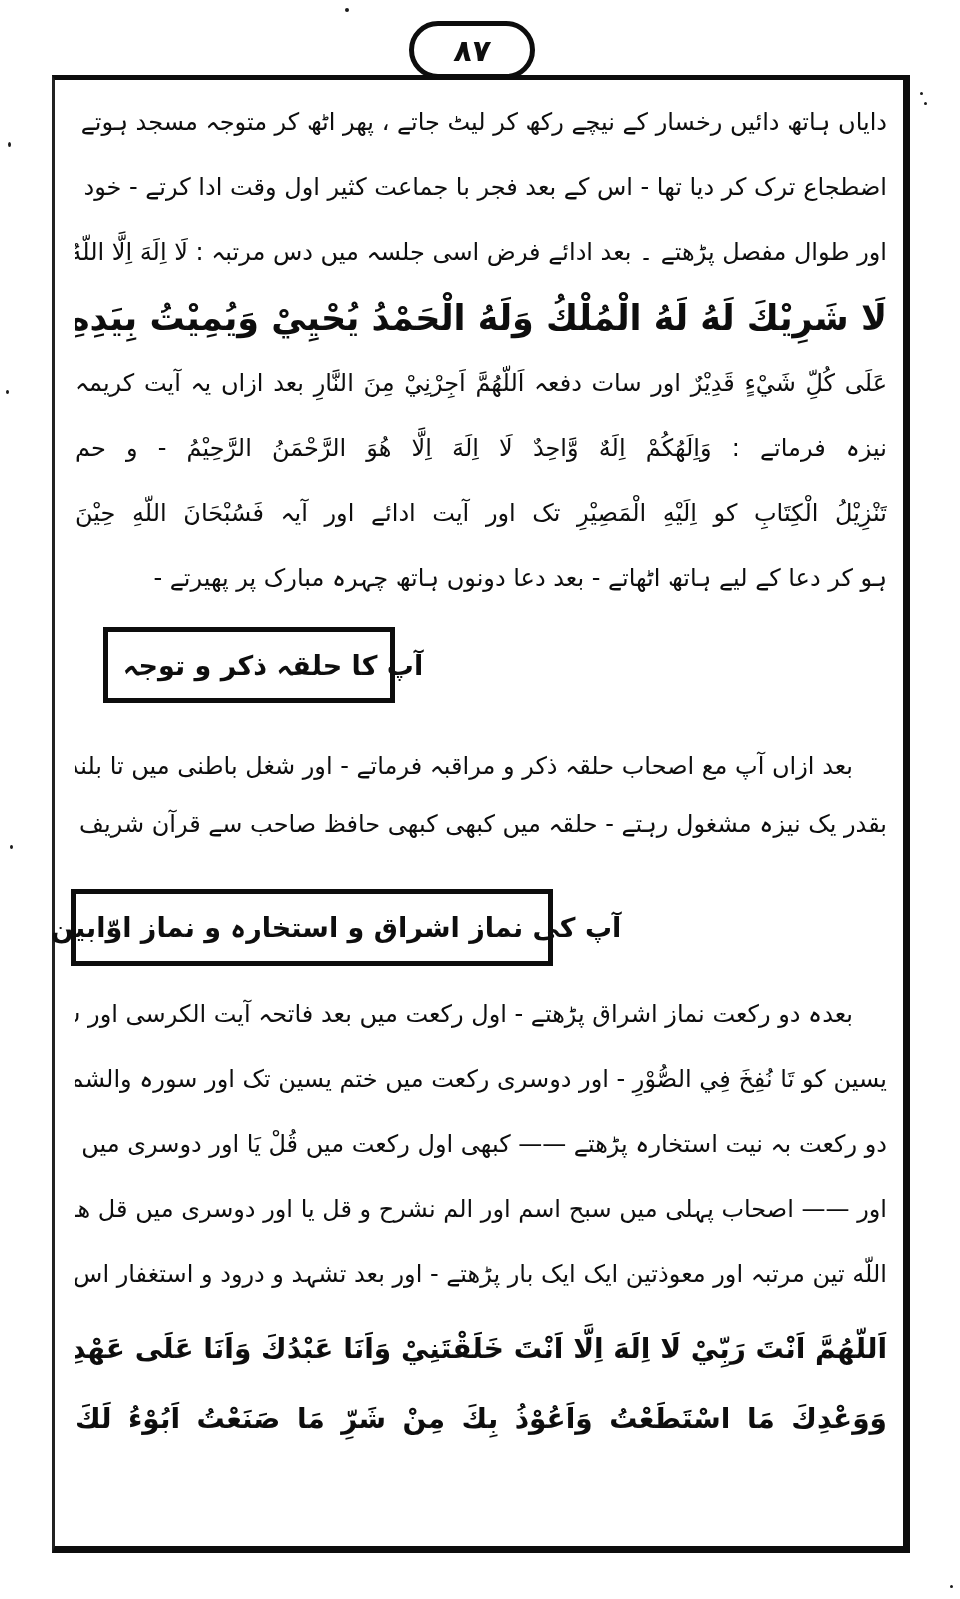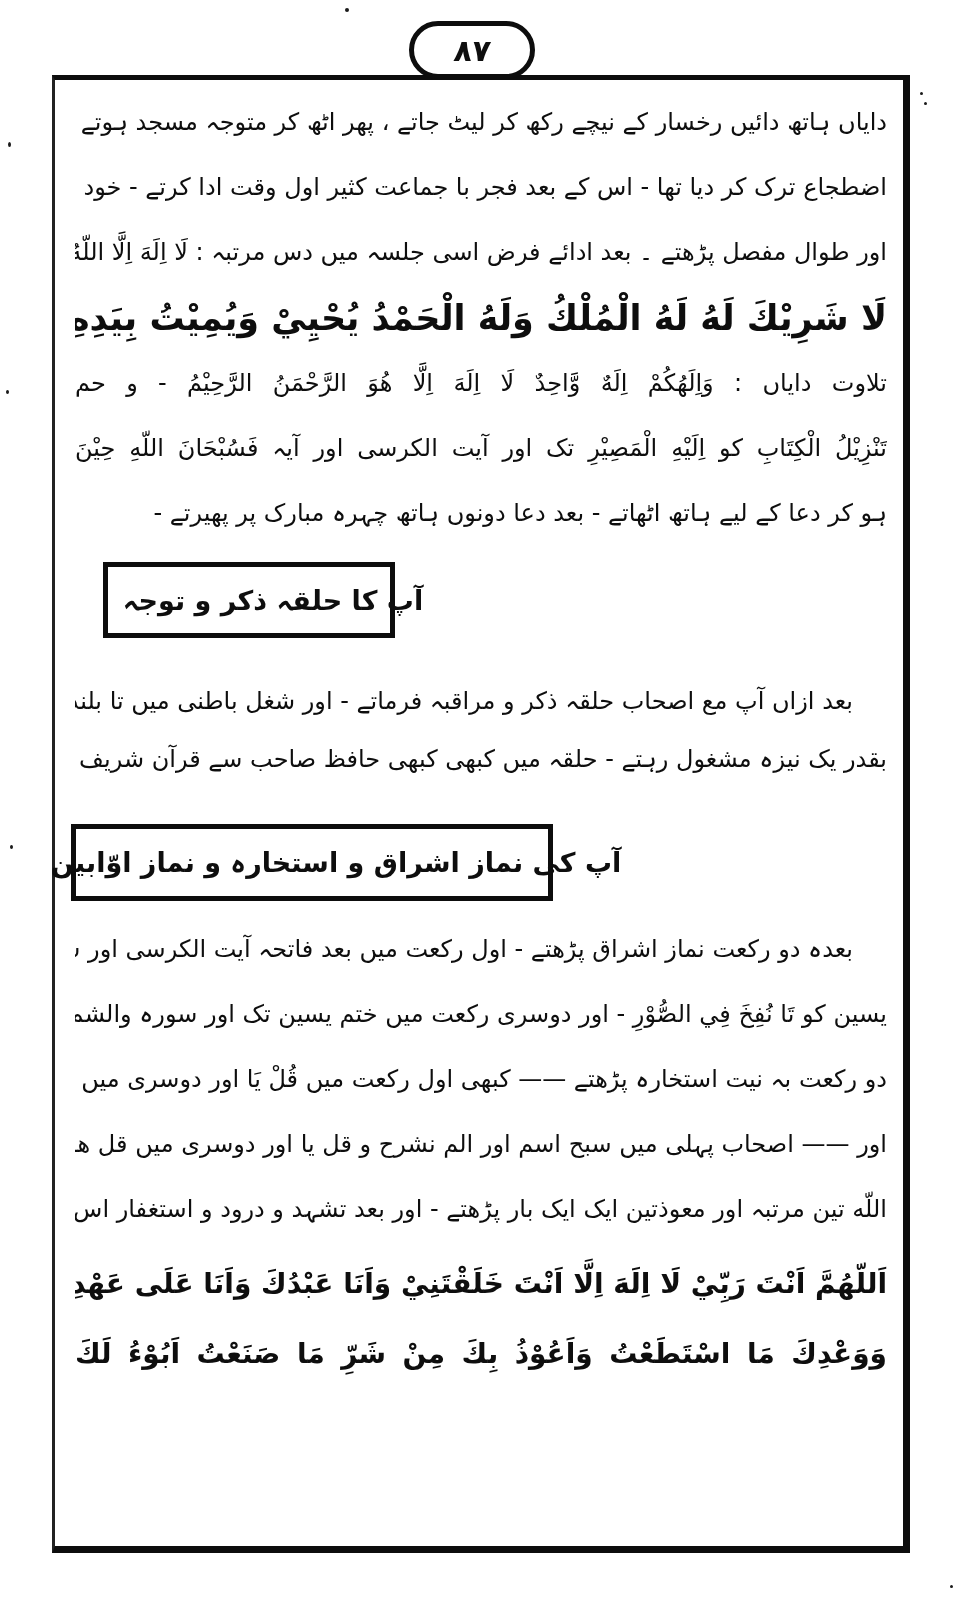--- a/index.html
+++ b/index.html
@@ -140,22 +140,23 @@
   </div>
 
   <div class="frame">
     <div class="textblock" lang="ur" dir="rtl">
 
       <div class="para1">
         <div class="line urdu">دایاں ہاتھ دائیں رخسار کے نیچے رکھ کر لیٹ جاتے ، پھر اٹھ کر متوجہ مسجد ہوتے - لیکن آخر میں یہ</div>
         <div class="line urdu">اضطجاع ترک کر دیا تھا - اس کے بعد فجر با جماعت کثیر اول وقت ادا کرتے - خود امامت فرماتے</div>
         <div class="line mixed">اور طوال مفصل پڑھتے ۔ بعد ادائے فرض اسی جلسہ میں دس مرتبہ : لَا اِلَهَ اِلَّا اللّهُ وَحْدَهُ</div>
         <div class="line arabic">لَا شَرِيْكَ لَهُ لَهُ الْمُلْكُ وَلَهُ الْحَمْدُ يُحْيِيْ وَيُمِيْتُ بِيَدِهِ الْخَيْرُ وَهُوَ</div>
-        <div class="line mixed">تلاوت دایاں : وَاِلَهُكُمْ اِلَهٌ وَّاحِدٌ لَا اِلَهَ اِلَّا هُوَ الرَّحْمَنُ الرَّحِيْمُ - و حم</div>
-        <div class="line mixed">تَنْزِيْلُ الْكِتَابِ کو اِلَيْهِ الْمَصِيْرِ تک اور آیت الکرسی اور آیہ فَسُبْحَانَ اللّهِ حِيْنَ</div>
+        <div class="line mixed">عَلَى كُلِّ شَيْءٍ قَدِيْرٌ اور سات دفعہ اَللّهُمَّ اَجِرْنِيْ مِنَ النَّارِ بعد ازاں یہ آیت کریمہ</div>
+        <div class="line mixed">نیزہ فرماتے : وَاِلَهُكُمْ اِلَهٌ وَّاحِدٌ لَا اِلَهَ اِلَّا هُوَ الرَّحْمَنُ الرَّحِيْمُ - و حم</div>
+        <div class="line mixed">تَنْزِيْلُ الْكِتَابِ کو اِلَيْهِ الْمَصِيْرِ تک اور آیت ادائے اور آیہ فَسُبْحَانَ اللّهِ حِيْنَ</div>
         <div class="line urdu lastline">ہو کر دعا کے لیے ہاتھ اٹھاتے - بعد دعا دونوں ہاتھ چہرہ مبارک پر پھیرتے -</div>
       </div>
 
       <div class="hbox hbox1">
         <span>آپ کا حلقہ ذکر و توجہ</span>
       </div>
 
       <div class="para2">
         <div class="line urdu indent1">بعد ازاں آپ مع اصحاب حلقہ ذکر و مراقبہ فرماتے - اور شغل باطنی میں تا بلندی آفتاب</div>
         <div class="line urdu lastline">بقدر یک نیزہ مشغول رہتے - حلقہ میں کبھی کبھی حافظ صاحب سے قرآن شریف بھی سنتے -</div>

